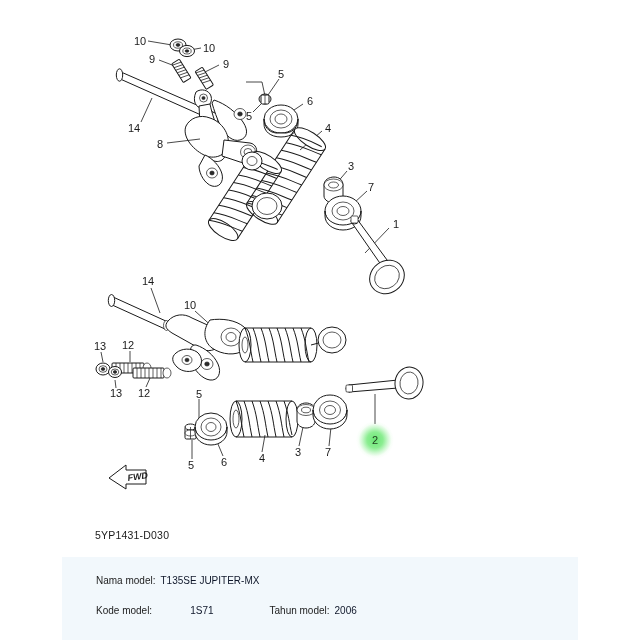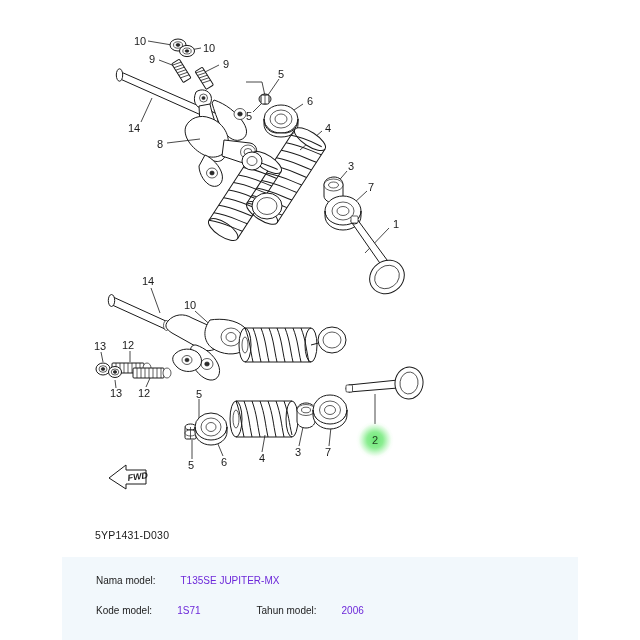--- a/index.html
+++ b/index.html
@@ -90,27 +90,27 @@
     display: flex;
     align-items: baseline;
     height: 30px;
     font-size: 10px;
     color: #1c1c1c;
   }
   .info-label {
     color: #1c1c1c;
   }
   .info-value {
-    color: #6d28d9;
-    margin-left: 25px;
+    color: #0f172a;
+    margin-left: 5px;
   }
   .info-spacer {
     width: 56px;
   }
-  .cell-model-code { display: flex; align-items: flex-start; }
+  .cell-model-code { display: flex; align-items: flex-start; gap: 33px; }
   .cell-model-year { display: flex; align-items: flex-start; }
 </style>
 </head>
 <body>
 
 <div id="app">
 
   <div id="diagram-area">
 
     <svg id="parts-svg" width="640" height="556" viewBox="0 0 640 556" xmlns="http://www.w3.org/2000/svg">

